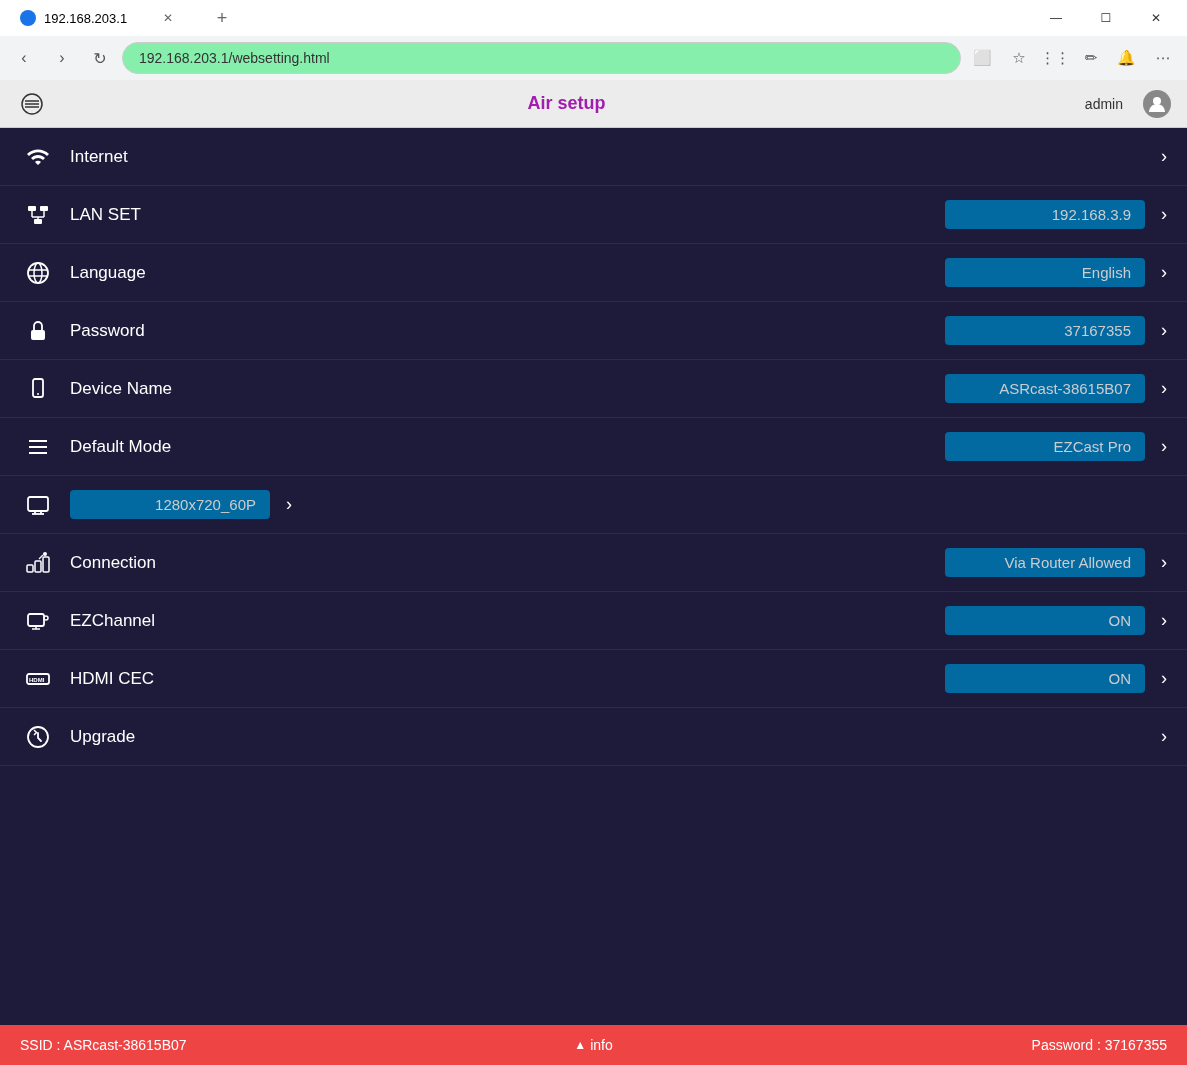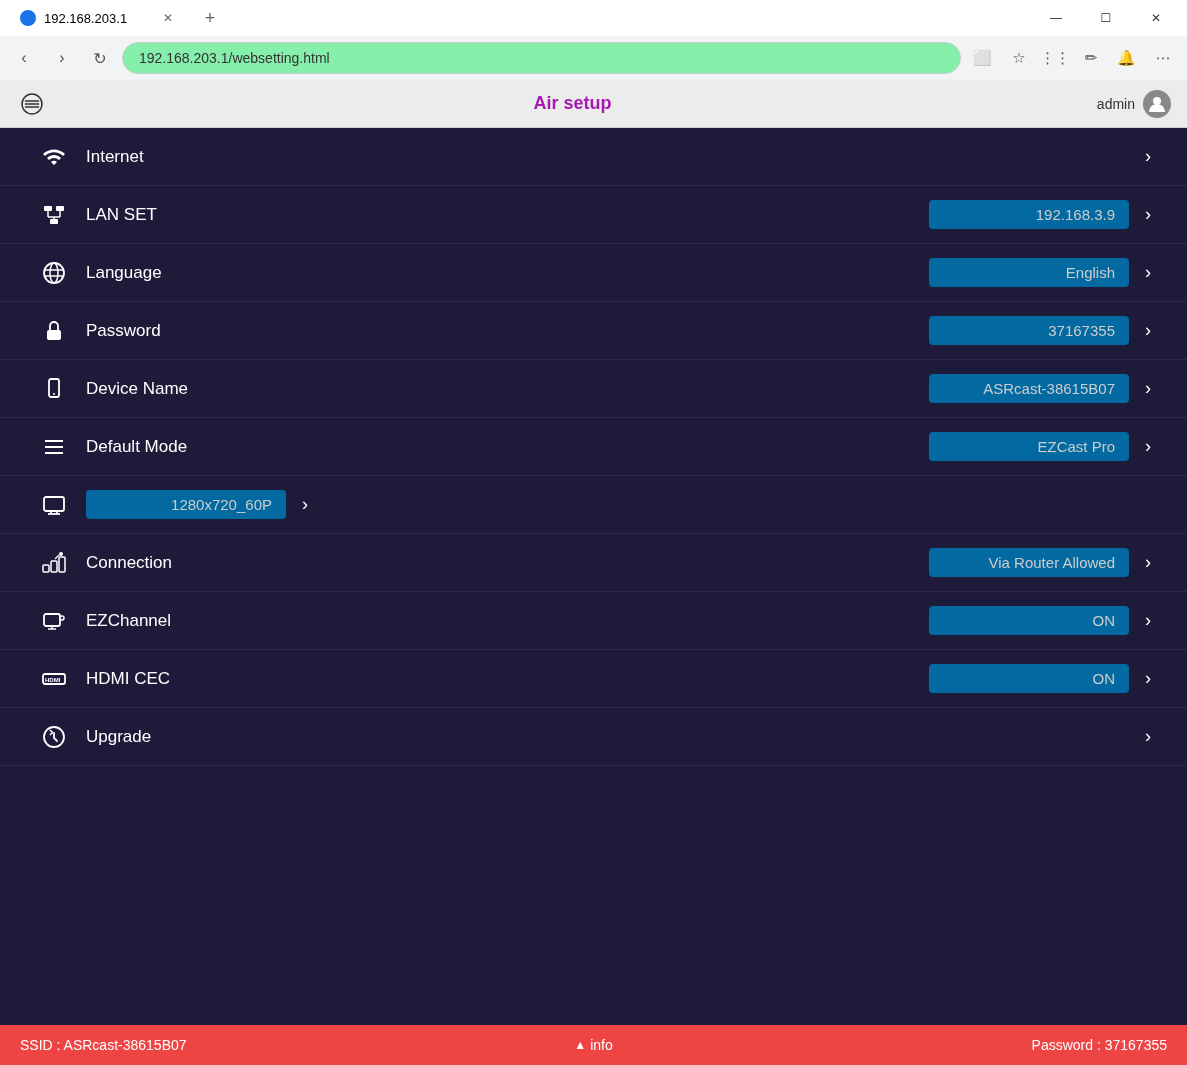--- a/index.html
+++ b/index.html
@@ -1,42 +1,42 @@
 <!DOCTYPE html>
 <html><head>
   <meta charset="utf-8">
   <style>
     * { margin: 0; padding: 0; box-sizing: border-box; }
     body { font-family: Arial, sans-serif; background: #fff; width: 1187px; height: 1065px; overflow: hidden; }
-    .browser-titlebar { display: flex; align-items: center; height: 36px; padding: 0 8px; gap: 8px; }
+    .browser-titlebar { display: flex; align-items: center; height: 36px; padding: 0 8px; gap: 20px; }
     .browser-tab { display: flex; align-items: center; background: #fff; border-radius: 8px 8px 0 0; padding: 0 12px; height: 32px; font-size: 13px; gap: 8px; min-width: 180px; }
     .tab-favicon { width: 16px; height: 16px; background: #1a73e8; border-radius: 50%; display: inline-block; }
     .tab-close { width: 16px; height: 16px; display: flex; align-items: center; justify-content: center; border-radius: 50%; cursor: pointer; font-size: 12px; color: #666; margin-left: auto; }
     .new-tab-btn { width: 28px; height: 28px; display: flex; align-items: center; justify-content: center; border-radius: 50%; cursor: pointer; font-size: 18px; color: #666; }
     .win-controls { margin-left: auto; display: flex; gap: 4px; }
     .win-btn { width: 46px; height: 36px; display: flex; align-items: center; justify-content: center; cursor: pointer; font-size: 12px; color: #333; }
 
     .browser-toolbar { display: flex; align-items: center; height: 44px; padding: 0 8px; gap: 6px; background: #f1f3f4; }
     .nav-btn { width: 32px; height: 32px; display: flex; align-items: center; justify-content: center; border-radius: 50%; cursor: pointer; color: #555; font-size: 16px; }
     .address-bar { flex: 1; height: 32px; background: #86efac; border: 1px solid #ccc; border-radius: 16px; padding: 0 16px; font-size: 14px; color: #333; display: flex; align-items: center; }
     .toolbar-icons { display: flex; gap: 4px; }
     .toolbar-icon { width: 32px; height: 32px; display: flex; align-items: center; justify-content: center; border-radius: 50%; cursor: pointer; color: #555; font-size: 15px; }
 
     
     .app-header { background: #ececec; height: 48px; display: flex; align-items: center; padding: 0 16px; border-bottom: 1px solid #ccc; }
     .app-header .menu-icon { width: 32px; height: 32px; display: flex; align-items: center; justify-content: center; cursor: pointer; color: #333; font-size: 20px; }
     .app-header .title { flex: 1; text-align: center; font-size: 18px; font-weight: bold; color: #a21caf; }
-    .app-header .user-area { display: flex; align-items: center; gap: 8px; font-size: 14px; color: #333; }
+    .app-header .user-area { display: flex; align-items: center; gap: 20px; font-size: 14px; color: #333; }
     .user-avatar { width: 28px; height: 28px; background: #888; border-radius: 50%; display: flex; align-items: center; justify-content: center; color: #fff; font-size: 14px; }
 
     
     .main-content { background: #1e1b3a; min-height: calc(1065px - 36px - 44px - 48px - 40px); padding: 0; }
 
     .settings-list { list-style: none; }
-    .settings-item { display: flex; align-items: center; padding: 0 36px; height: 58px; border-bottom: 1px solid #2d2a50; cursor: pointer; }
+    .settings-item { display: flex; align-items: center; padding: 0 20px; height: 58px; border-bottom: 1px solid #2d2a50; cursor: pointer; }
     .settings-item .item-icon { width: 36px; height: 36px; display: flex; align-items: center; justify-content: center; margin-right: 14px; color: #fff; font-size: 20px; flex-shrink: 0; }
     .settings-item .item-label { color: #fff; font-size: 17px; flex: 1; }
     .settings-item .item-value-area { display: flex; align-items: center; gap: 8px; }
     .settings-item .item-value { background: #0369a1; color: #ccc; font-size: 15px; padding: 6px 14px; border-radius: 4px; min-width: 200px; text-align: right; }
     .settings-item .chevron { color: #fff; font-size: 18px; margin-left: 8px; }
 
     
     .footer-bar { background: #ef4444; height: 40px; display: flex; align-items: center; justify-content: space-between; padding: 0 20px; font-size: 14px; color: #fff; }
 
     

